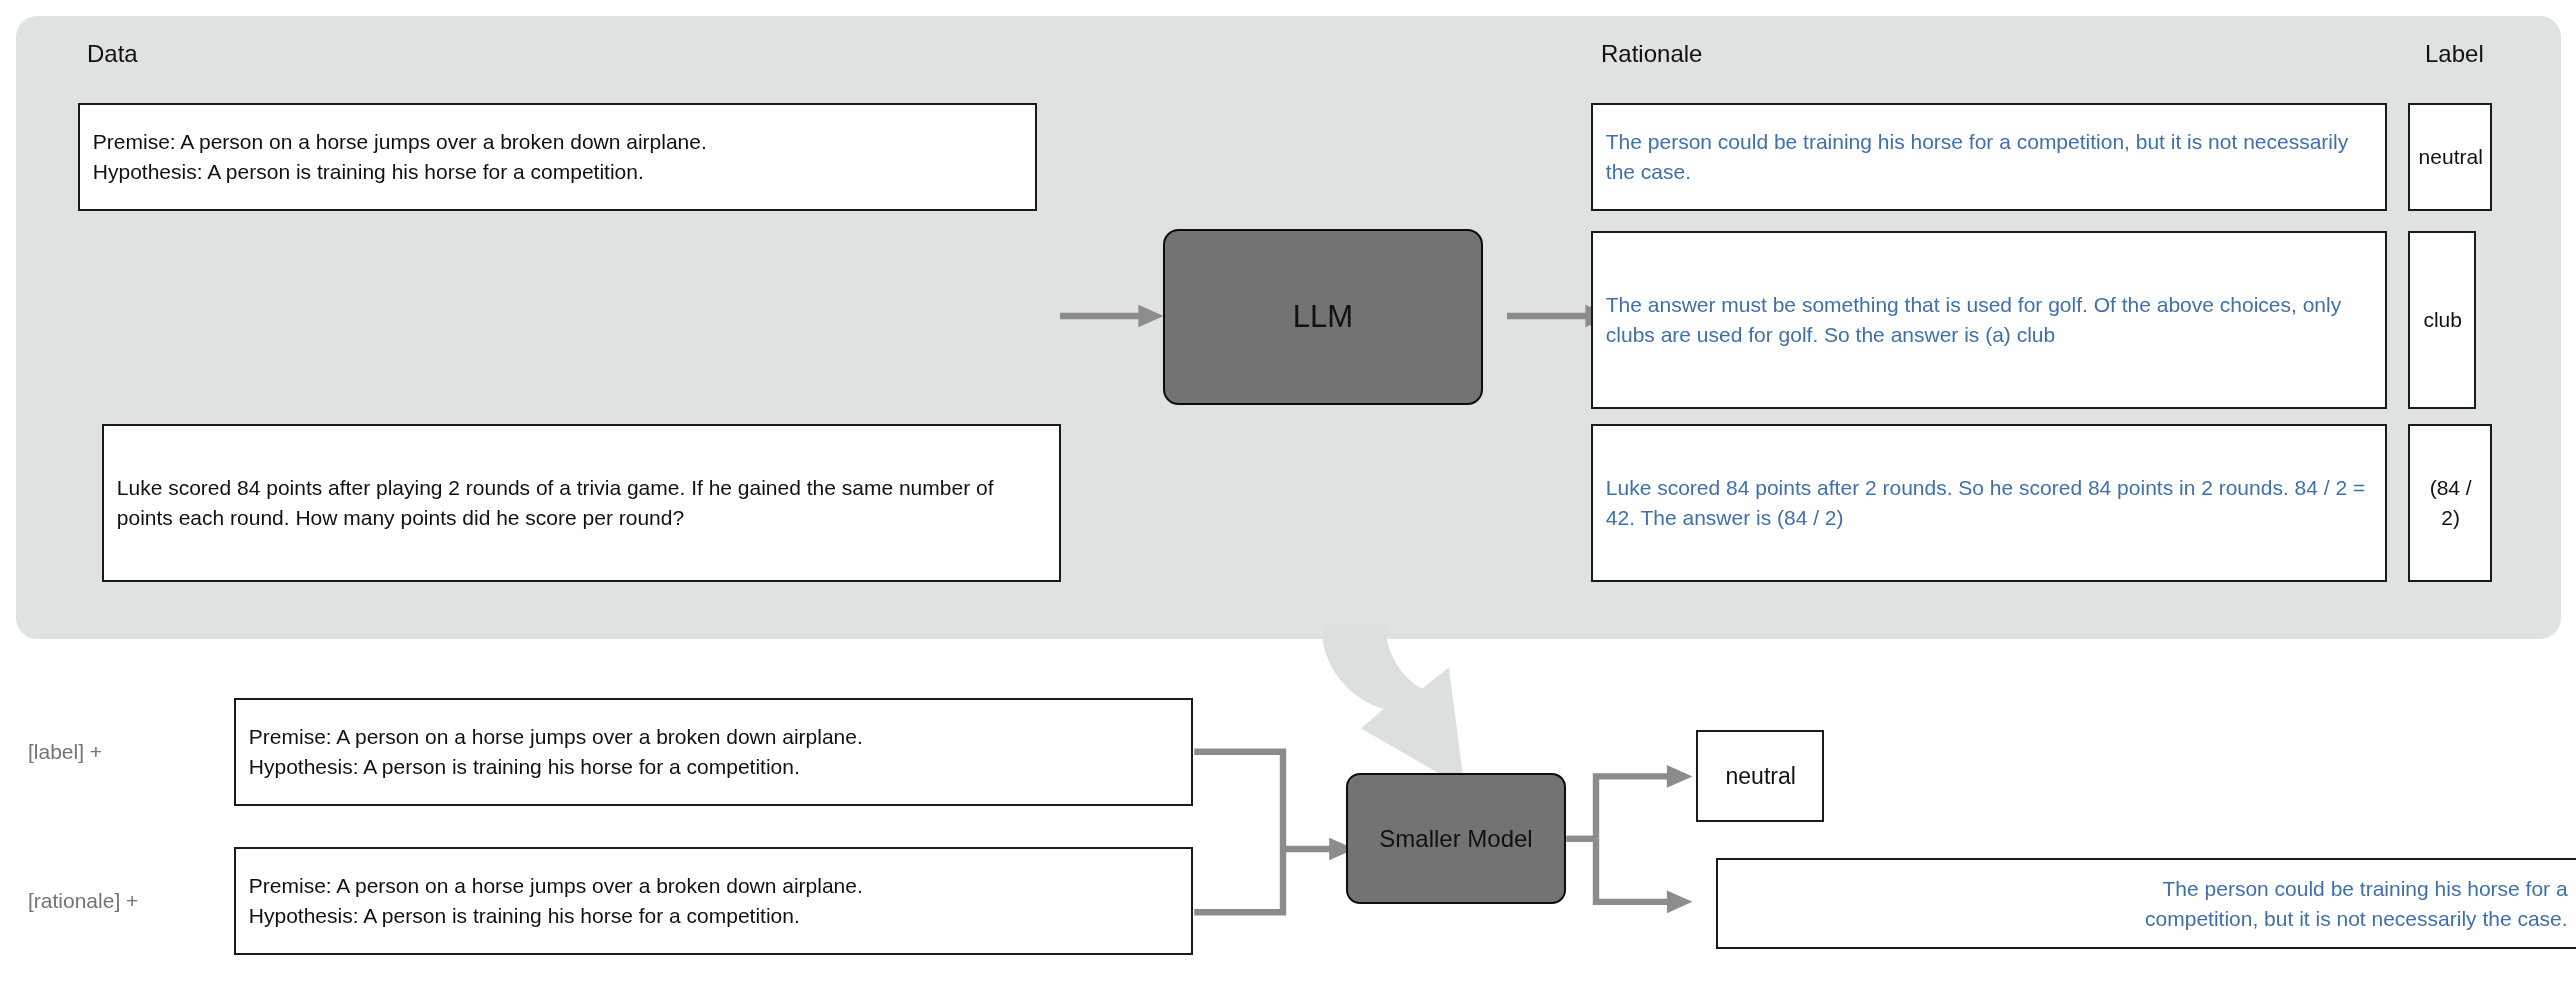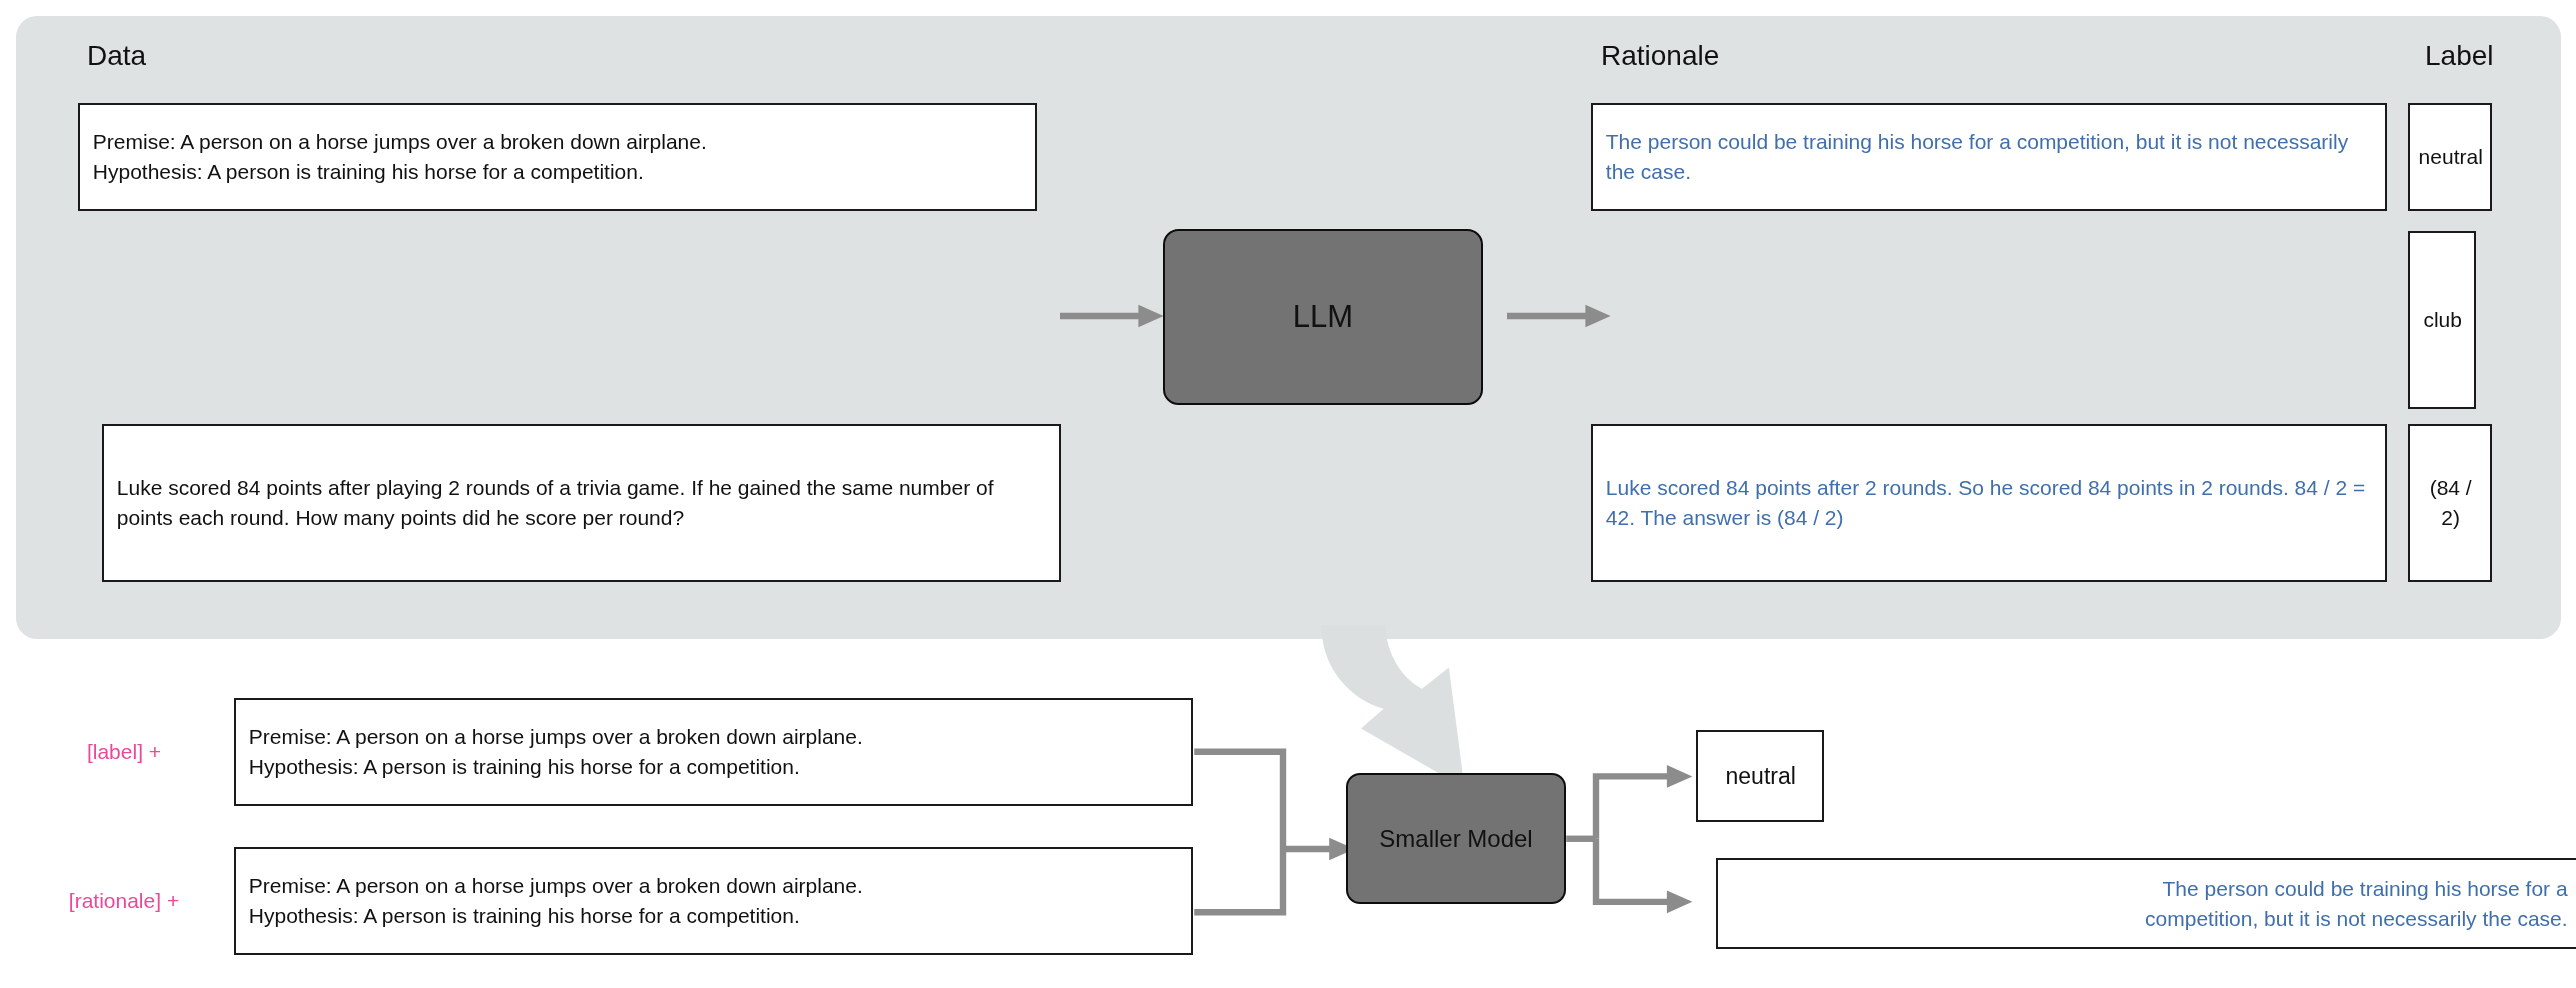--- a/index.html
+++ b/index.html
@@ -25,21 +25,21 @@
     left: 15.6px;
     top: 16.3px;
     width: 2545px;
     height: 623px;
     background: #dfe2e2;
     border-radius: 21px;
   }
 
   .col-heading {
     position: absolute;
-    font-size: 28px;
+    font-size: 24px;
     color: #111111;
     font-weight: 400;
     letter-spacing: 0px;
     white-space: nowrap;
   }
 
   
   .box {
     position: absolute;
     background: #ffffff;
@@ -80,23 +80,23 @@
   .arrow-svg {
     position: absolute;
     overflow: visible;
     pointer-events: none;
   }
 
   
   .side-label {
     position: absolute;
     font-size: 21px;
-    color: #ec4899;
+    color: #737373;
     white-space: nowrap;
-    text-align: center;
+    text-align: left;
   }
 </style>
 </head>
 <body>
 
 <div id="canvas">
 
   <div id="top-panel"></div>
 
   <div class="col-heading" style="left:87px; top:40px;">Data</div>
@@ -122,20 +122,23 @@
 
   <svg class="arrow-svg" style="left:1506px; top:302px;" width="107" height="28" viewBox="0 0 150 40">
     <line x1="0" y1="20" x2="118" y2="20" stroke="#8c8c8c" stroke-width="9"></line>
     <polygon points="112,4 148,20 112,36" fill="#8c8c8c"></polygon>
   </svg>
 
   <div class="box blue" style="left:1591px; top:103px; width:796px; height:108px;">
     <p>The person could be training his horse for a competition, but it is not necessarily the case.</p>
   </div>
 
+  <div class="box blue" style="left:1591px; top:231px; width:796px; height:178px;">
+    <p>The answer must be something that is used for golf. Of the above choices, only clubs are used for golf. So the answer is (a) club</p>
+  </div>
 
   <div class="box blue" style="left:1591px; top:424px; width:796px; height:158px;">
     <p>Luke scored 84 points after 2 rounds. So he scored 84 points in 2 rounds. 84 / 2 = 42. The answer is (84 / 2)</p>
   </div>
 
   <div class="box center" style="left:2408px; top:103px; width:84px; height:108px;">neutral</div>
 
   <div class="box center" style="left:2408px; top:231px; width:68px; height:178px;">club</div>
 
   <div class="box center" style="left:2408px; top:424px; width:84px; height:158px;">(84 / 2)</div>

